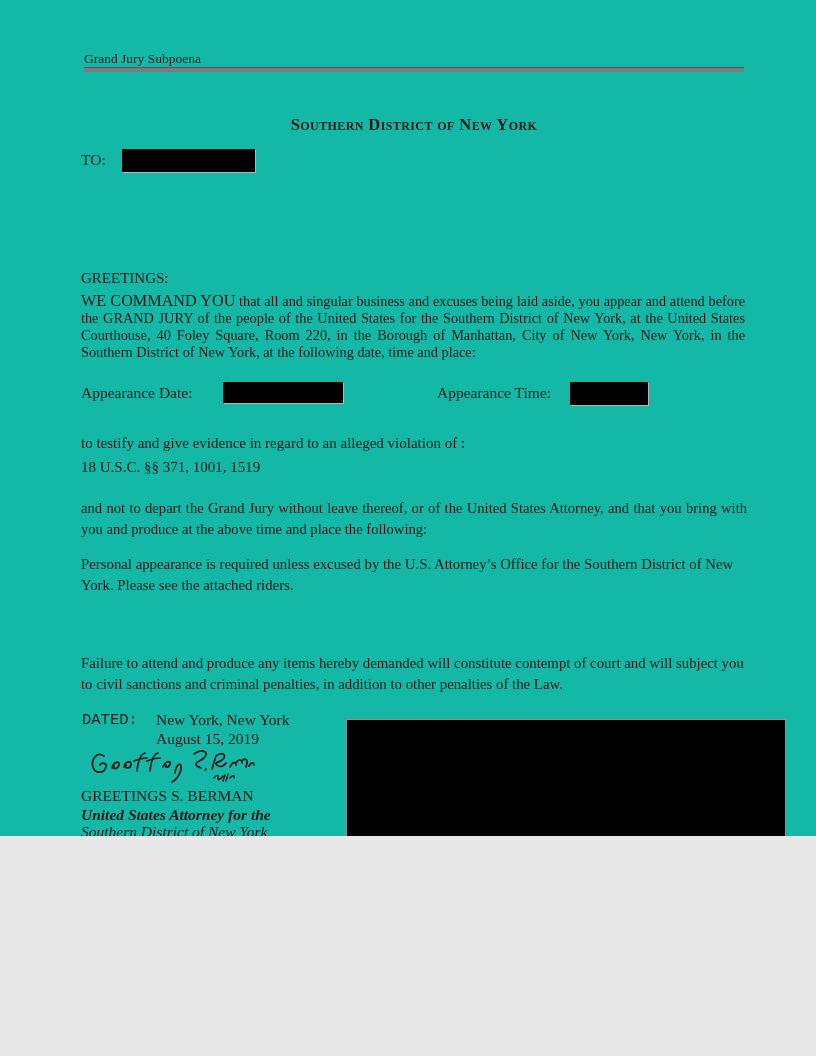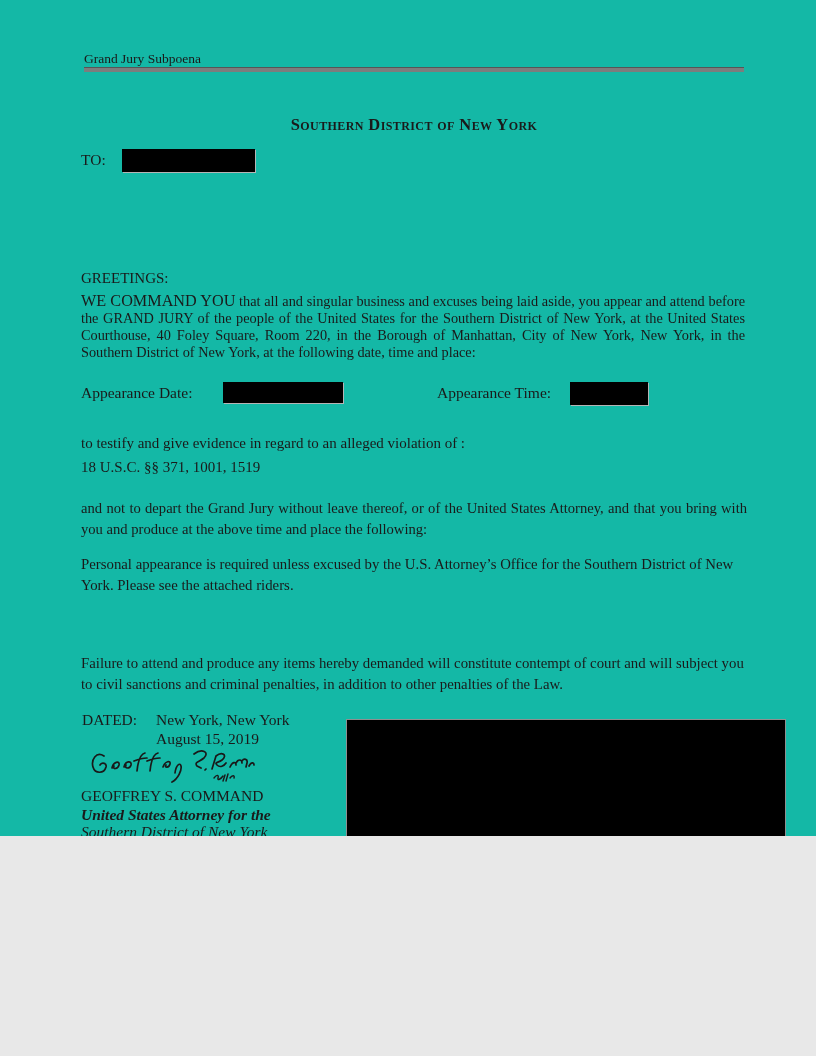--- a/index.html
+++ b/index.html
@@ -74,21 +74,21 @@
   .notice-para {
     left: 81px; top: 554px; width: 668px;
     font-size: 14.8px; line-height: 20.5px;
     font-weight: normal;
   }
   .failure-para {
     left: 81px; top: 653px; width: 666px;
     font-size: 14.8px; line-height: 21px;
   }
 
-  .dated-label { left: 82px; top: 711px; font-size: 15.5px; }
+  .dated-label { left: 82px; top: 711px; font-size: 15.5px; font-family: Liberation Mono, monospace; }
   .dated-city  { left: 156px; top: 711px; font-size: 15.5px; }
   .dated-date  { left: 156px; top: 730px; font-size: 15.5px; }
 
   .signature-svg { left: 90px; top: 746px; }
 
   .signer-name { left: 81px; top: 787px; font-size: 15.5px; }
   .signer-title1 { left: 81px; top: 806px; font-size: 15.5px; font-style: italic; font-weight: bold; }
   .signer-title2 { left: 81px; top: 823px; font-size: 15.5px; font-style: italic; }
 
   .big-redaction { background: #000000; border: 1px solid #8f8f8f; }
@@ -140,21 +140,21 @@
              M60,25 C61,15 64,8 68,7 M57,15 C62,13 67,12 70,12
              M73,21 C75,15 81,14 80,18 C79,22 74,22 76,19
              M85,27 C86,19 90,16 91,20 C92,24 88,33 82,36
              M104,8 C112,2 120,6 114,12 C109,16 104,16 107,20 L111,22 M115,24 L116,23
              M122,23 L126,10 C132,5 138,9 132,14 C128,17 124,16 127,19 C130,22 134,20 136,17
              M140,21 C142,16 146,15 146,19 M146,17 C148,13 152,13 152,17 M152,15 C154,12 158,13 157,17 L156,21
              M159,20 C161,16 164,16 164,19" stroke="#191919" stroke-width="1.7" fill="none" stroke-linecap="round" stroke-linejoin="round"></path>
     <path d="M124,32 C127,28 129,29 128,32 C127,35 131,33 133,30 M135,29 L133,35 M138,28 L136,35 M140,32 C142,29 145,29 144,32" stroke="#191919" stroke-width="1.4" fill="none" stroke-linecap="round"></path>
   </svg>
 
-  <div class="abs signer-name">GEOFFREY S. COMMAND</div>
+  <div class="abs signer-name">GREETINGS S. BERMAN</div>
   <div class="abs signer-title1">United States Attorney for the</div>
   <div class="abs signer-title2">Southern District of New York</div>
 
   <div class="abs big-redaction right-redaction"></div>
   <div class="abs big-redaction left-redaction"></div>
 
   <div class="abs revision">rev. 12.01.12</div>
 
 </div>
 

